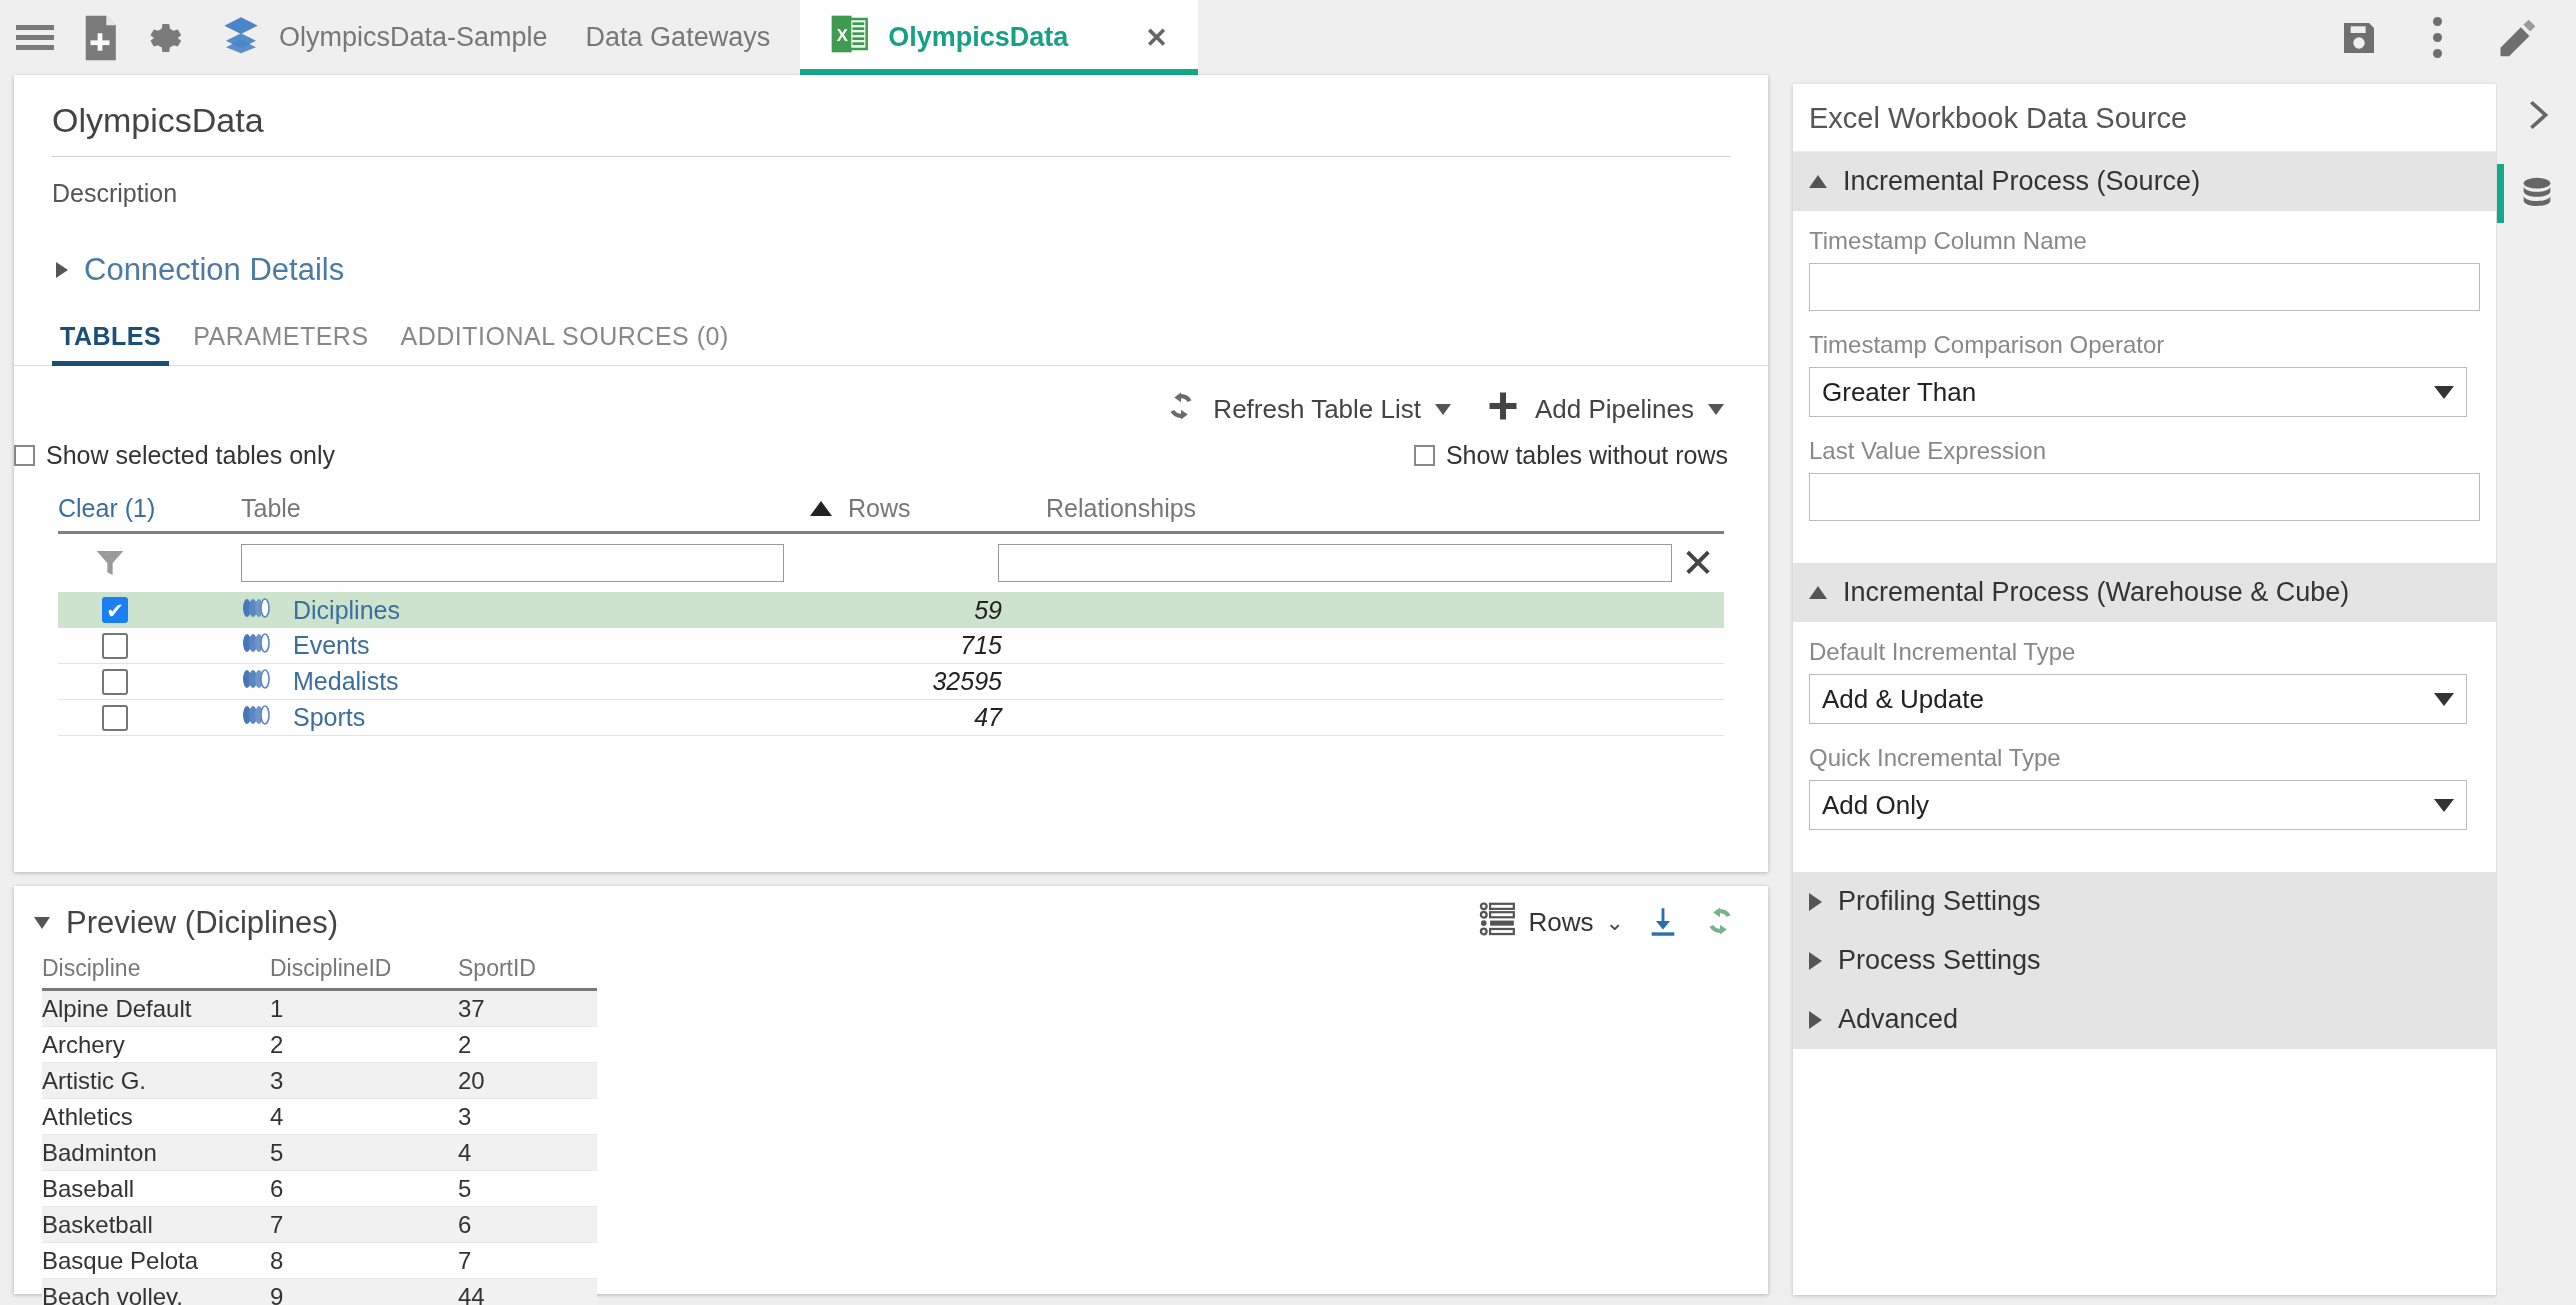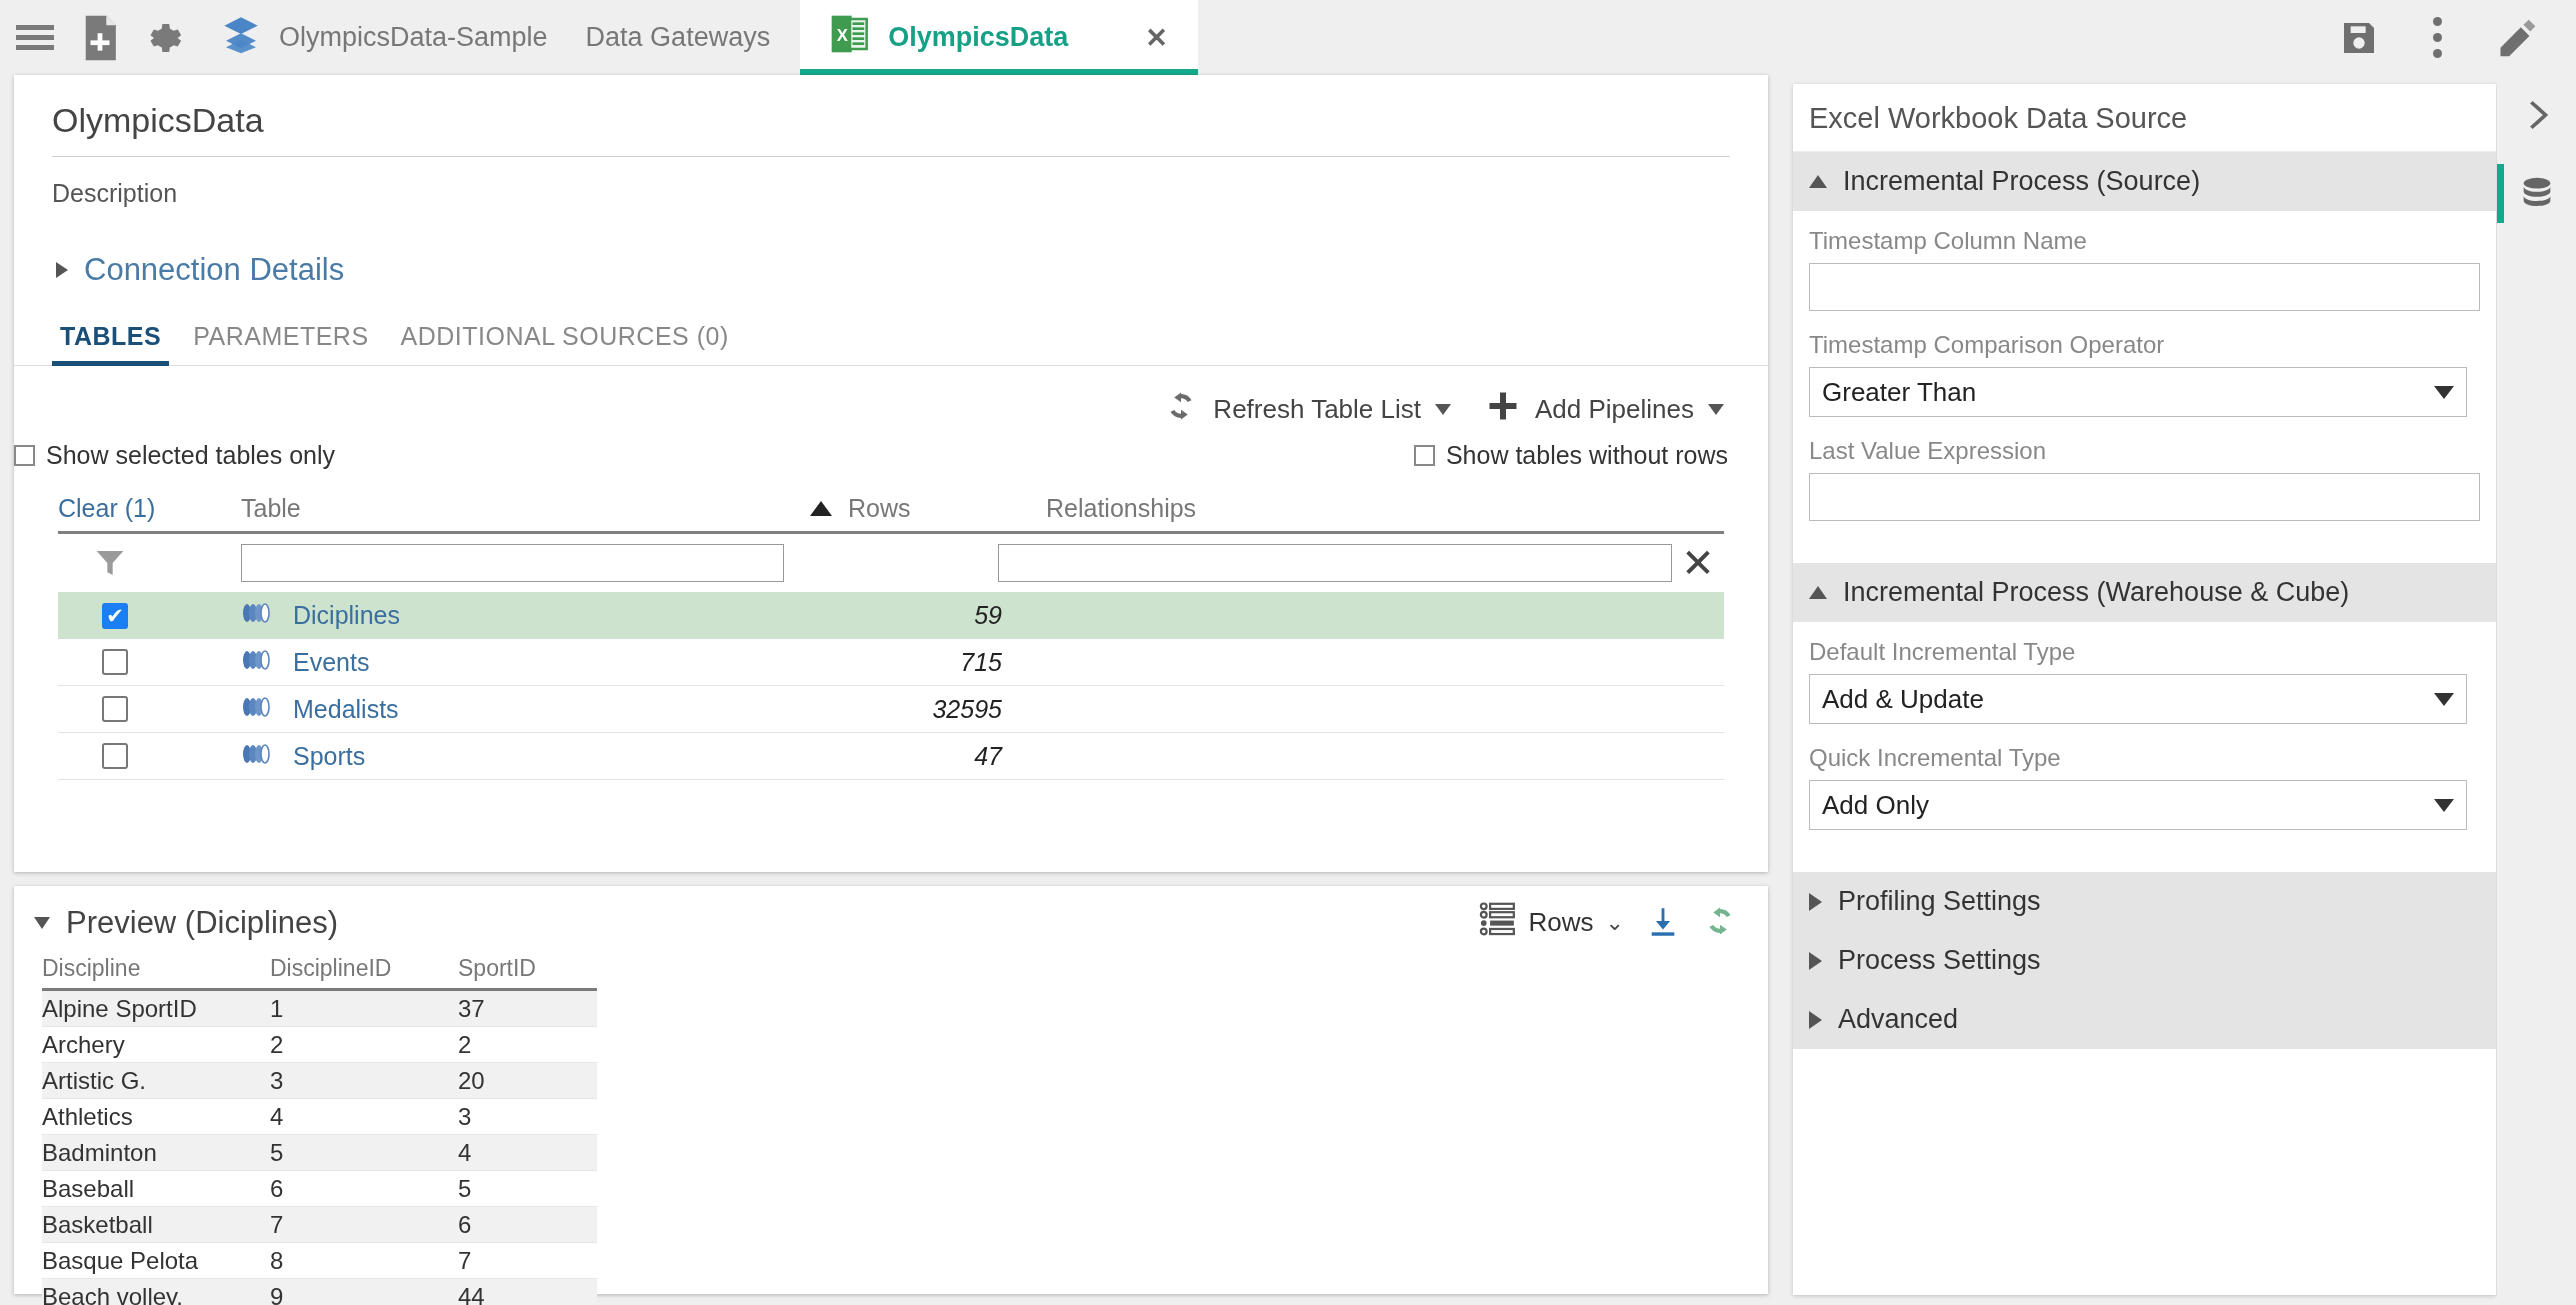--- a/index.html
+++ b/index.html
@@ -91,21 +91,21 @@
   .f-in-table { flex:1 1 auto; margin-right: 16px; }
   .f-blank { width: 198px; }
   .f-in-rel { width: 674px; }
   .filter-row input {
     width: 100%; height: 38px; border:1px solid #999; background:#fff; font-size: 22px; padding: 0 8px;
     font-family:"Liberation Sans", sans-serif;
   }
   .clear-x { width: 52px; text-align:center; font-size: 40px; color:#444; cursor:pointer; line-height: 38px; }
 
   .grid-body { }
-  .grow { display:flex; align-items:center; height: 47px; border-bottom: 1px solid #e4e4e4; }
+  .grow { display:flex; align-items:center; height: 36px; border-bottom: 1px solid #e4e4e4; }
   .grow.selected { background: #cde3cd; border-bottom: none; }
   .grow .cell-chk { width: 183px; padding-left: 44px; display:flex; align-items:center; }
   .grow .cell-name { flex:1 1 auto; display:flex; align-items:center; gap: 22px; font-size: 25px; color:#3a6e9e; }
   .grow .cell-rows { width: 198px; text-align:right; font-size: 25px; color:#222; padding-right: 28px; font-style: italic; }
   .grow .cell-rel { width: 694px; }
   .box {
     width: 26px; height: 26px; border: 2px solid #777; background:#fff; border-radius:3px; cursor:pointer; flex:none;
     display:flex;align-items:center;justify-content:center;
   }
   .box.on { background:#1a7ff2; border-color:#1a7ff2; }
@@ -460,21 +460,21 @@
     </div>
 
     <div class="pv-table">
       <div class="pv-thead">
         <div>Discipline</div>
         <div>DisciplineID</div>
         <div>SportID</div>
       </div>
 
       <div class="pv-row alt">
-        <div>Alpine SportID</div>
+        <div>Alpine Default</div>
         <div>1</div>
         <div>37</div>
       </div>
       <div class="pv-row">
         <div>Archery</div>
         <div>2</div>
         <div>2</div>
       </div>
       <div class="pv-row alt">
         <div>Artistic G.</div>

